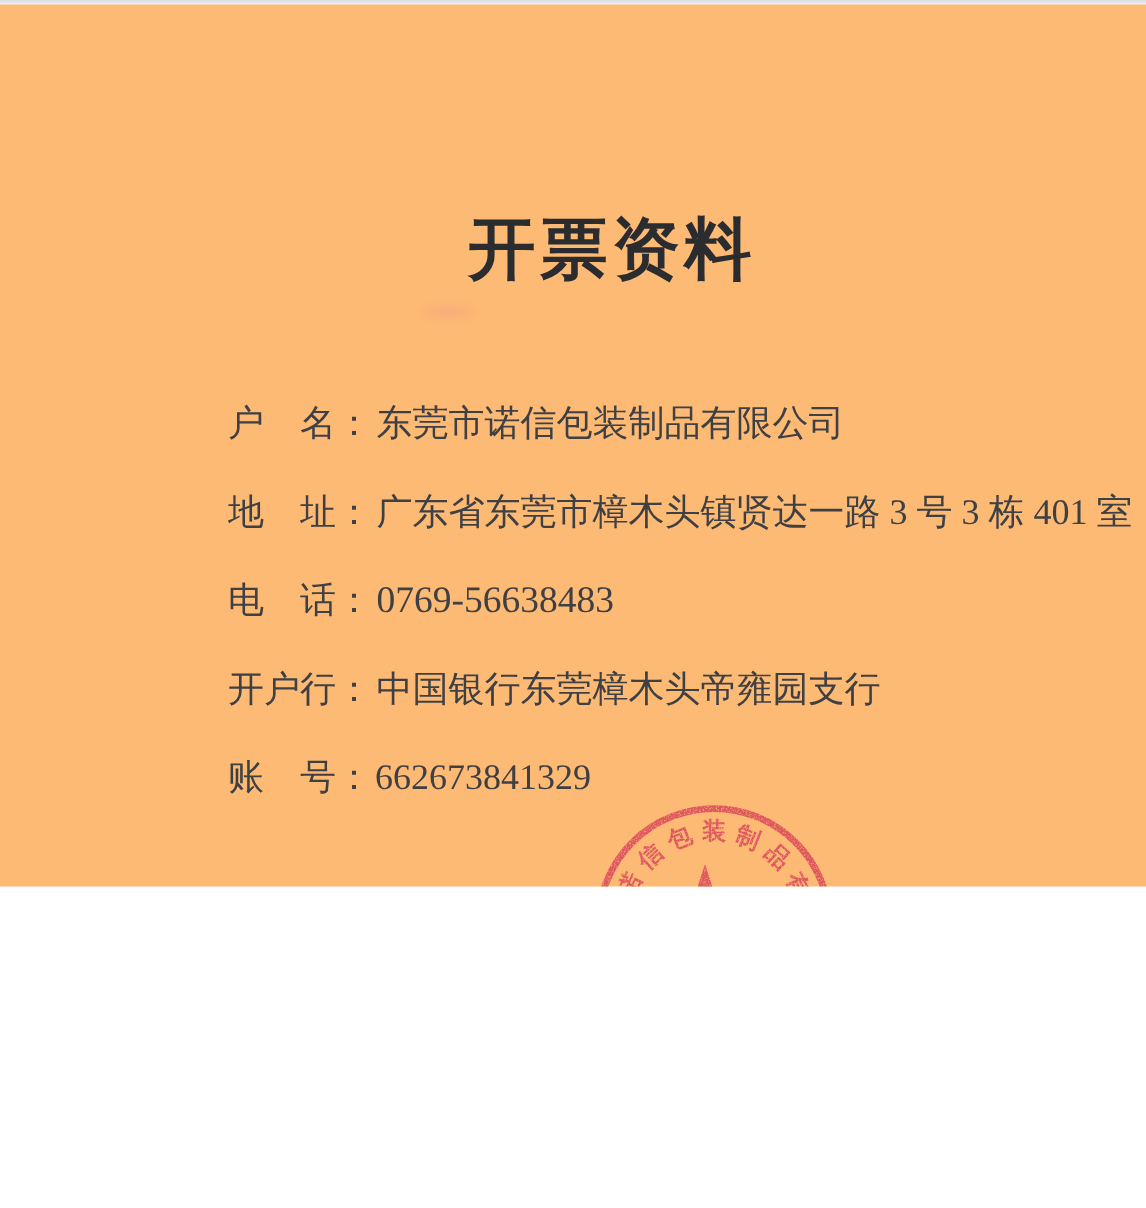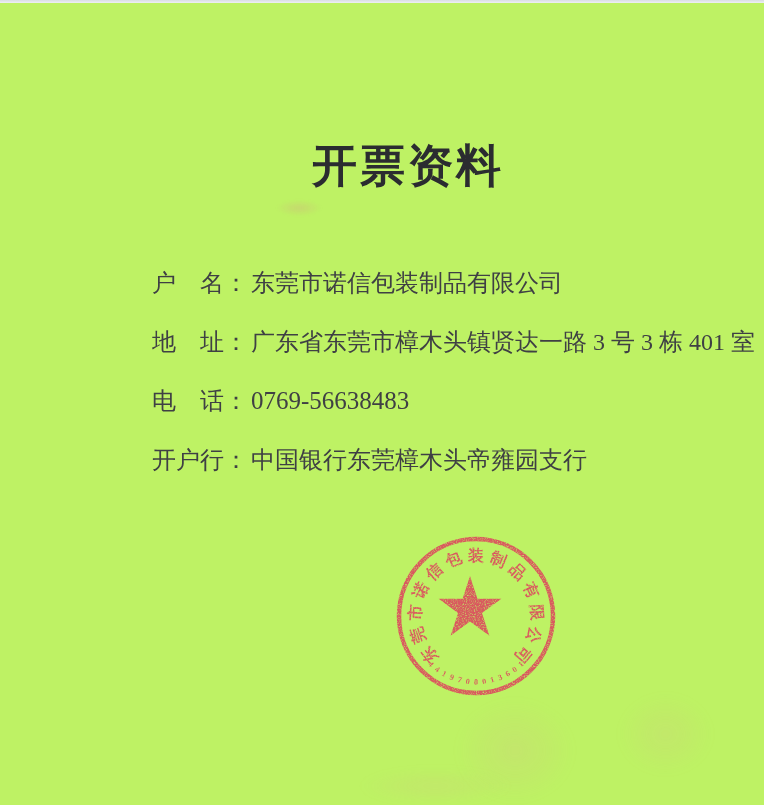--- a/index.html
+++ b/index.html
@@ -2,22 +2,22 @@
 <html><head>
 <meta charset="utf-8">
 <style>
   html,body{margin:0;padding:0;}
   body{
     width:764px;height:805px;
     font-family:"Liberation Serif","DejaVu Serif",serif;
     background:#ffffff;
   }
   .page{
-    position:relative;width:764px;height:805px;
-    background:#bef264;overflow:hidden;
+    position:relative;width:764px;height:591px;
+    background:#fdba74;overflow:hidden;
   }
   .edge-strip{
     position:absolute;top:0;left:0;width:764px;height:3px;
     background:linear-gradient(#d9dde3,#eef0f3);
   }
   .doc-title{
     position:absolute;top:136px;left:0;width:100%;
     text-align:center;transform:translateX(26px);
     font-size:45px;font-weight:bold;letter-spacing:3px;
     color:#2b2c30;
@@ -92,20 +92,23 @@
     </div>
     <div class="info-row">
       <span class="field-label">地　址</span><span class="field-colon">：</span><span class="field-value">广东省东莞市樟木头镇贤达一路 3 号 3 栋 401 室</span>
     </div>
     <div class="info-row">
       <span class="field-label">电　话</span><span class="field-colon">：</span><span class="field-value">0769-56638483</span>
     </div>
     <div class="info-row">
       <span class="field-label">开户行</span><span class="field-colon">：</span><span class="field-value">中国银行东莞樟木头帝雍园支行</span>
     </div>
+    <div class="info-row">
+      <span class="field-label">账　号</span><span class="field-colon">：</span><span class="field-value">662673841329</span>
+    </div>
   </div>
 
   <svg id="seal-svg" class="seal" viewBox="0 0 170 170" style="color: rgb(220, 79, 94);">
     <defs>
       <filter id="ink" x="-10%" y="-10%" width="120%" height="120%">
         <feTurbulence type="fractalNoise" baseFrequency="0.9" numOctaves="2" seed="7" result="n"></feTurbulence>
         <feComponentTransfer in="n" result="n2">
           <feFuncA type="linear" slope="2.2" intercept="-0.15"></feFuncA>
         </feComponentTransfer>
         <feComposite in="SourceGraphic" in2="n2" operator="in"></feComposite>

